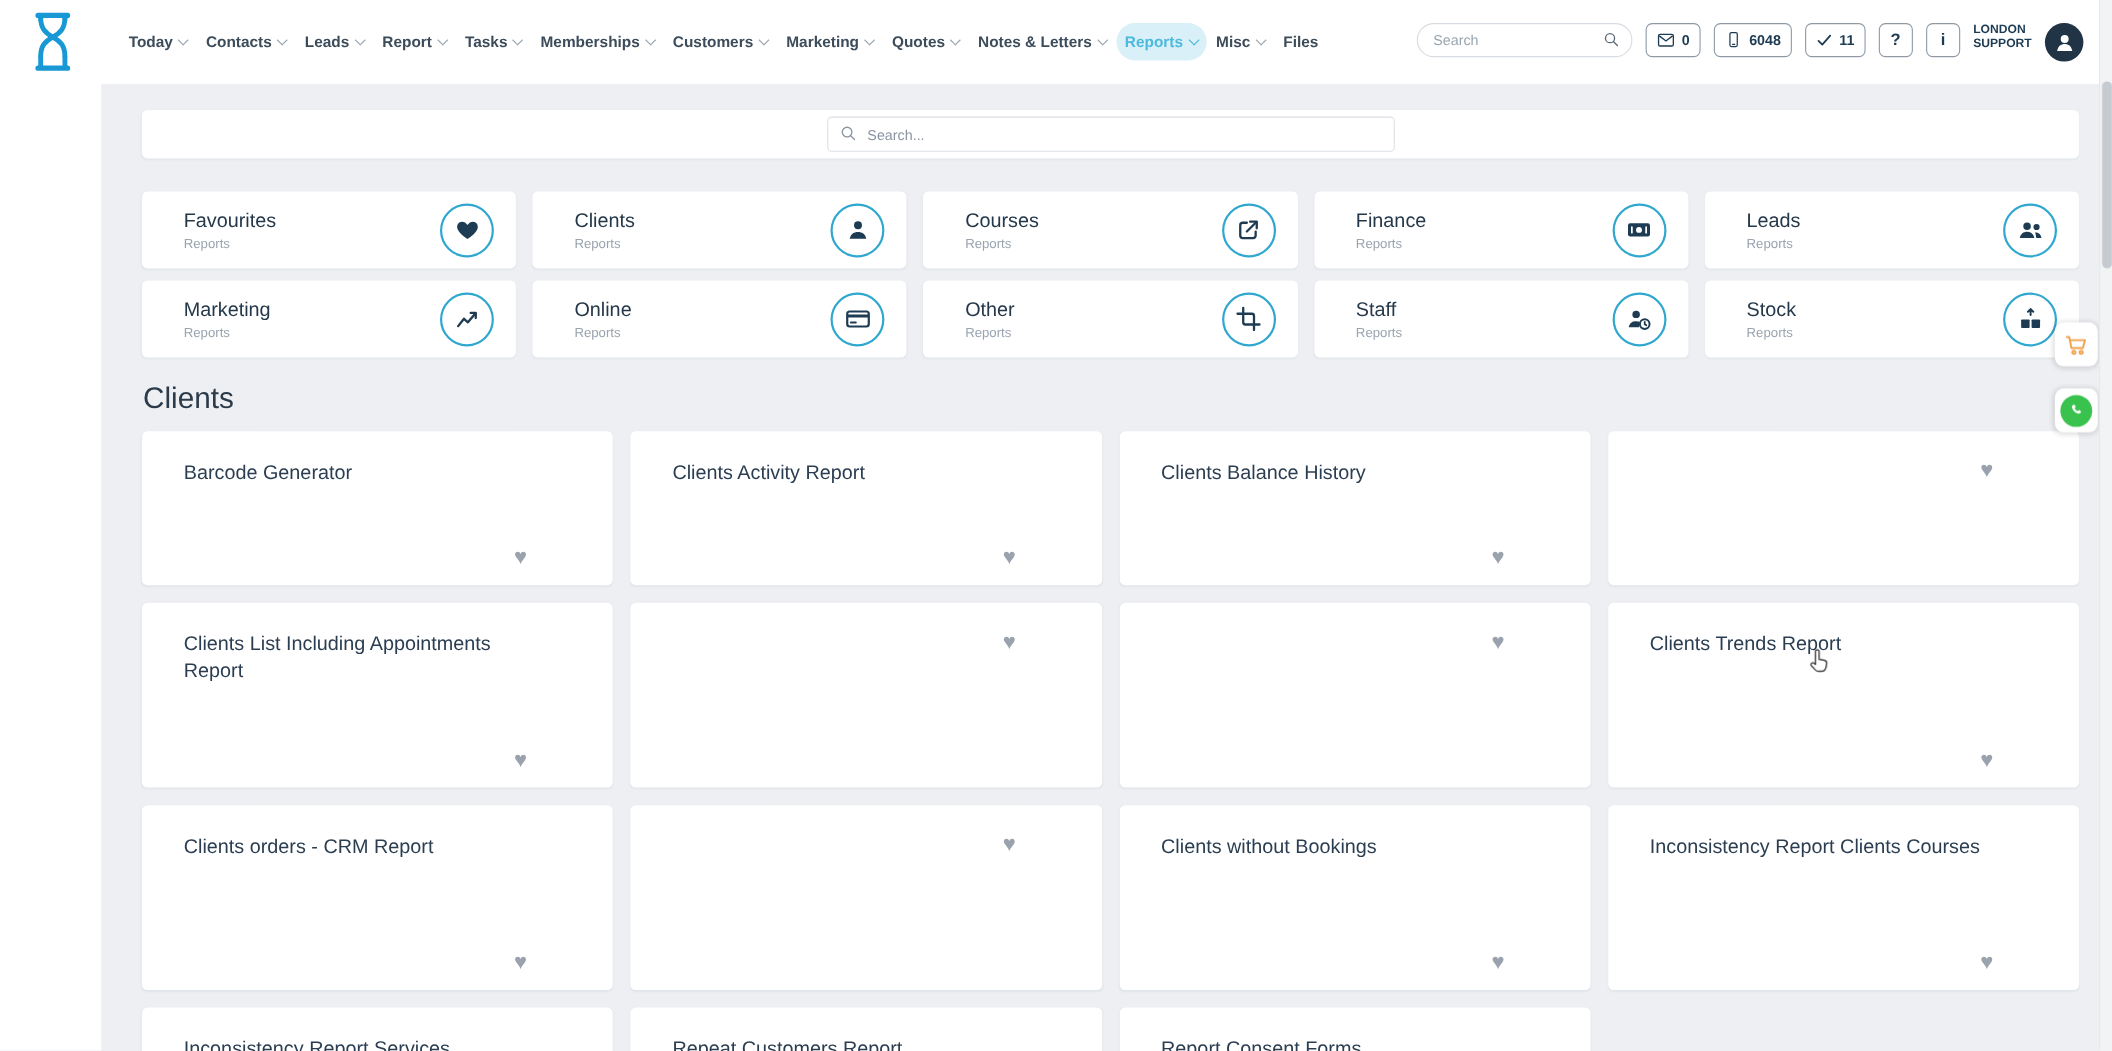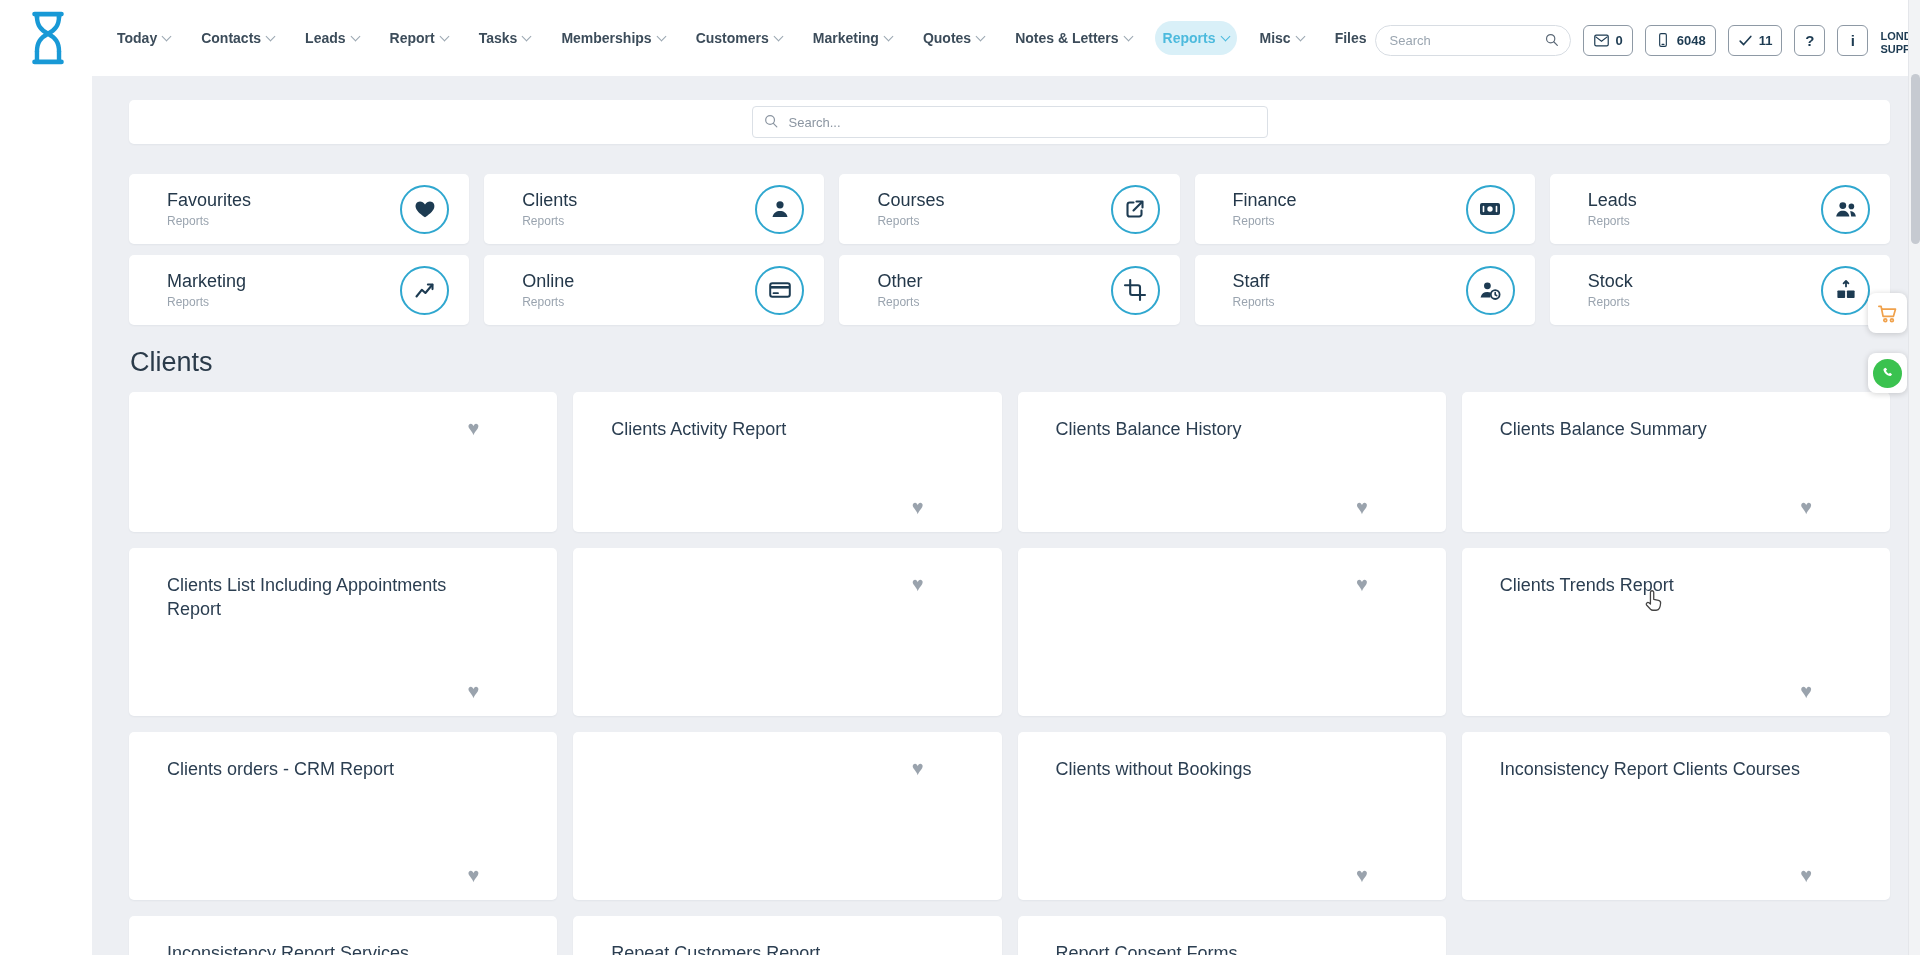--- a/index.html
+++ b/index.html
@@ -1,26 +1,26 @@
 <!DOCTYPE html>
 <html><head>
 <meta charset="utf-8">
 <style>
 *{box-sizing:border-box;margin:0;padding:0}
 html,body{width:1920px;height:955px;overflow:hidden;background:#edeff3;font-family:"Liberation Sans",sans-serif}
 a{text-decoration:none;color:inherit;cursor:pointer}
 
 .header{position:fixed;top:0;left:0;width:1920px;height:76px;background:#fff;display:flex;align-items:center;padding:0 26px 0 25px;z-index:20}
 .logo{width:46px;height:58px;margin-right:38px;flex:none}
-.nav{display:flex;align-items:center;gap:15px}
+.nav{display:flex;align-items:center;gap:1px}
 .nav-item{display:flex;align-items:center;gap:6px;padding:9px 8px;border-radius:17px;font-size:14px;font-weight:700;color:#3c4c5a;white-space:nowrap}
 .chev{width:7px;height:7px;border-right:1.6px solid #9aa6b1;border-bottom:1.6px solid #9aa6b1;transform:rotate(45deg);margin-top:-4px;flex:none}
 .nav-item.active{background:#d9f0f8;color:#4cbadd}
 .nav-item.active .chev{border-color:#4cbadd}
-.hright{margin-left:auto;display:flex;align-items:flex-end;gap:12px}
+.hright{margin-left:auto;display:flex;align-items:flex-start;gap:12px}
 .hsearch{display:flex;align-items:center;border:1px solid #d8dde3;border-radius:16px;height:31px;width:196px;padding:0 10px 0 14px;background:#fff}
 .hsearch input{border:none;outline:none;flex:1;min-width:0;font-size:13px;color:#445;font-family:inherit;background:transparent}
 .hsearch input::placeholder{color:#9aa5b0}
 .badge{display:flex;align-items:center;gap:6px;height:31px;border:1px solid #8e99a5;border-radius:6px;padding:0 9px;color:#1d3b52;font-size:13px;font-weight:700;background:#fff;cursor:pointer}
 .sq{width:31px;height:31px;border:1px solid #8e99a5;border-radius:6px;display:flex;align-items:center;justify-content:center;font-size:15px;font-weight:700;color:#1d3b52;background:#fff;cursor:pointer}
 .acct{font-size:11px;font-weight:700;color:#1d3b52;line-height:13px}
 .avatar{width:35px;height:35px;border-radius:50%;background:#203445;display:flex;align-items:center;justify-content:center;overflow:hidden;cursor:pointer}
 
 .sidebar{position:fixed;top:76px;left:0;width:92px;bottom:0;background:#fff;display:flex;flex-direction:row;align-items:center;padding-top:42px;gap:31px;z-index:10}
 .sic{width:27px;height:27px;display:block;cursor:pointer}
@@ -361,32 +361,32 @@
             <rect x="12.9" y="12.4" width="7.7" height="7.7" rx="0.8" fill="#1d3b52"></rect>
           </svg>
         </div>
     </div>
   </div>
 
   <h1 class="section-title">Clients</h1>
 
   <div class="rgrid">
     <div class="rcard">
+        <h3>Barcode Generator</h3>
         <span class="heart">♥</span>
       </div>
     <div class="rcard">
         <h3>Clients Activity Report</h3>
         <span class="heart">♥</span>
       </div>
     <div class="rcard">
         <h3>Clients Balance History</h3>
         <span class="heart">♥</span>
       </div>
     <div class="rcard">
-        <h3>Clients Balance Summary</h3>
         <span class="heart">♥</span>
       </div>
     <div class="rcard">
         <h3>Clients List Including Appointments Report</h3>
         <span class="heart">♥</span>
       </div>
     <div class="rcard">
         <span class="heart">♥</span>
       </div>
     <div class="rcard">

